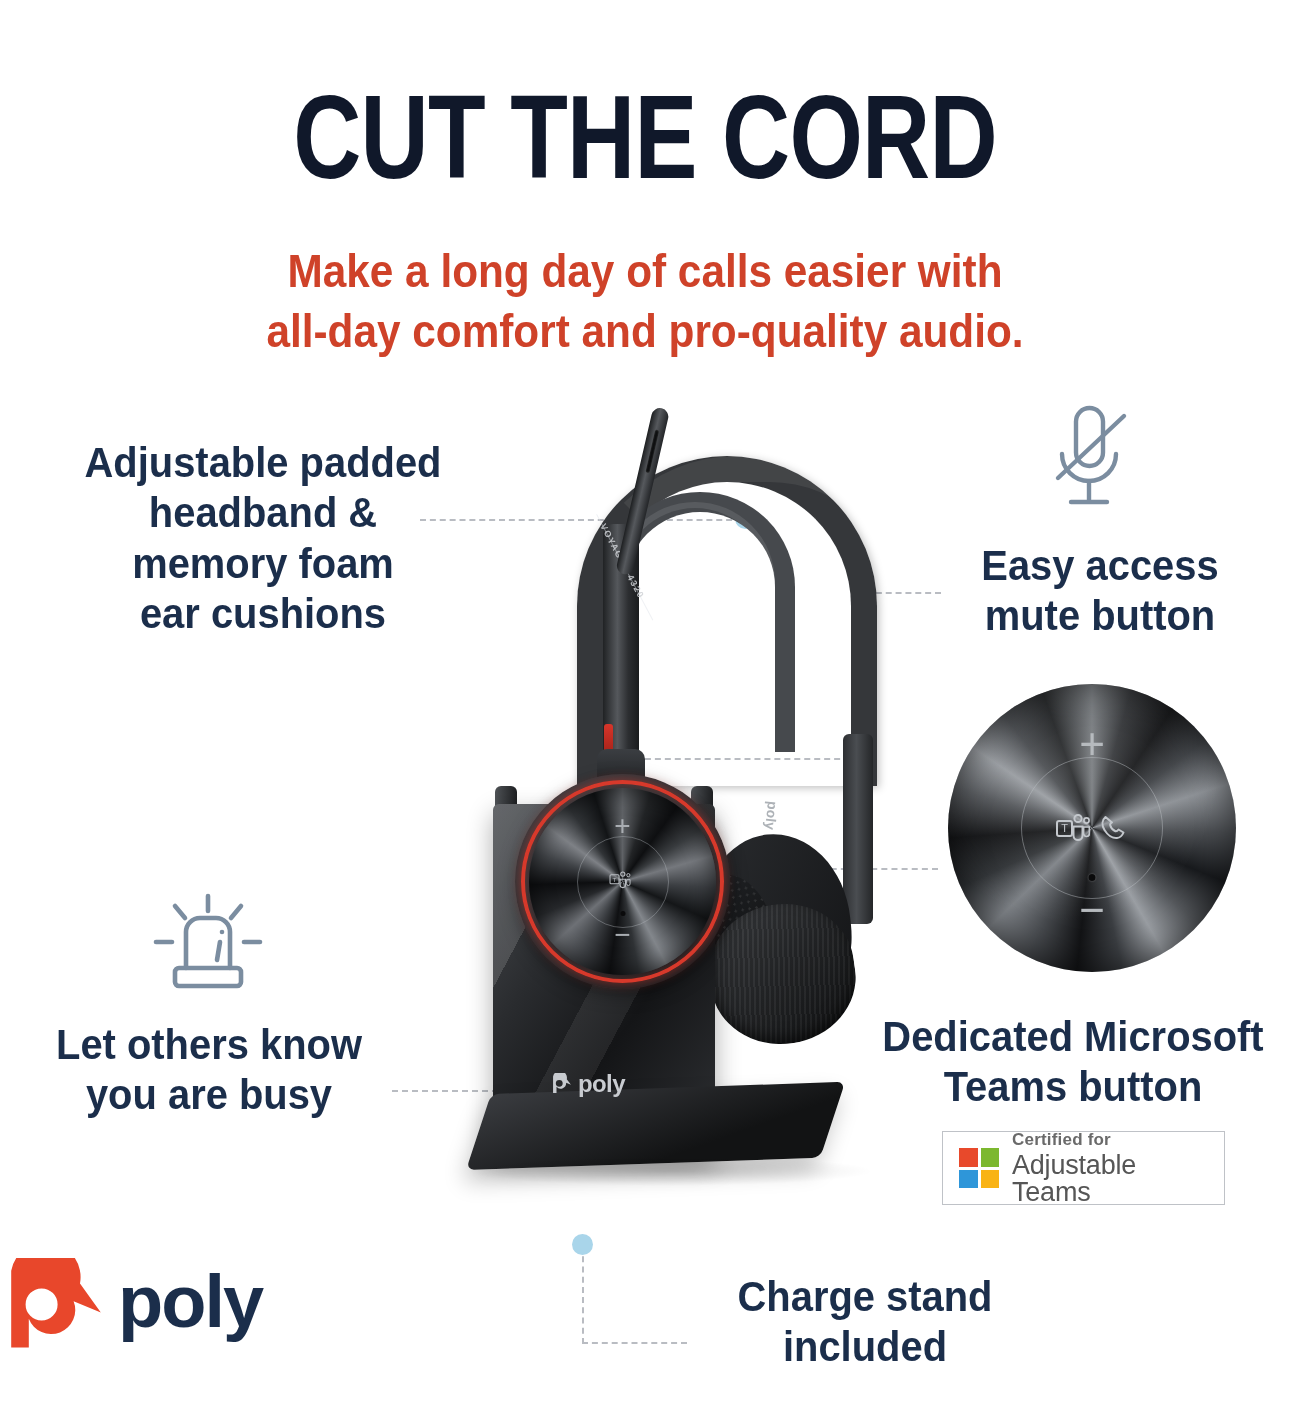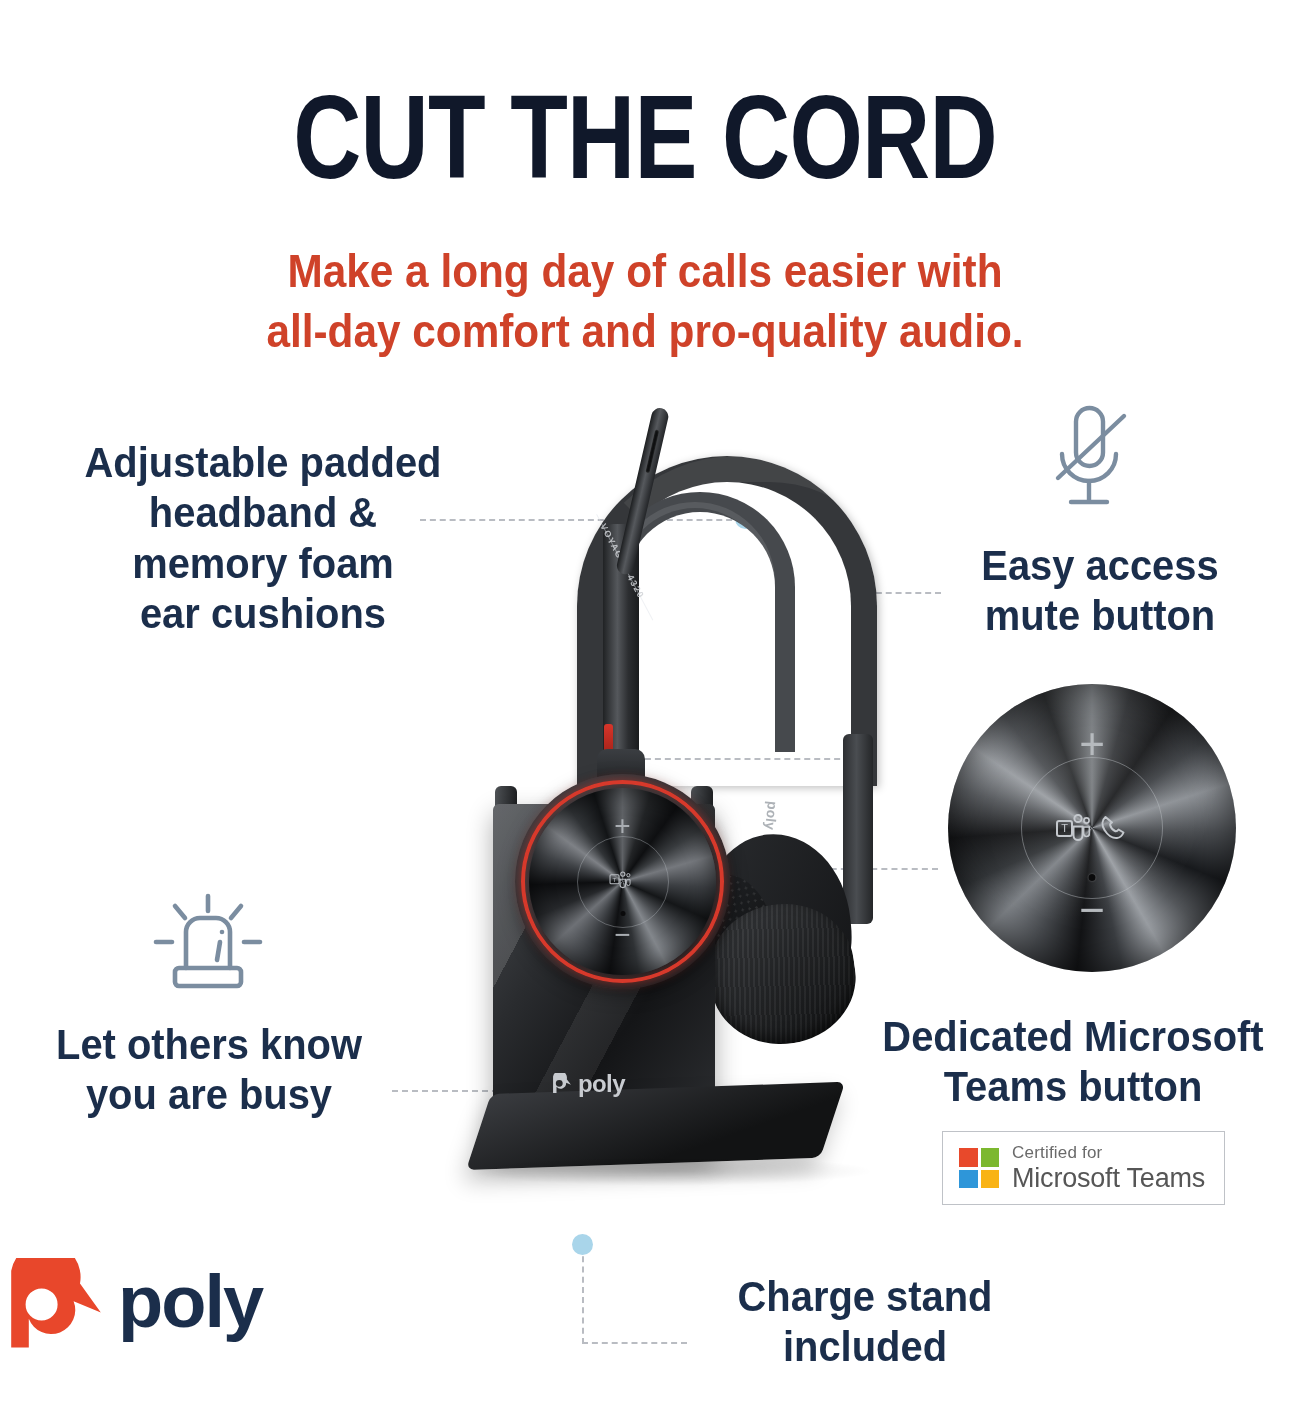--- a/index.html
+++ b/index.html
@@ -128,21 +128,21 @@
     padding:0 16px;
   }
   #ms-badge .squares {
     width:40px; height:40px;
     display:grid; grid-template-columns:1fr 1fr; grid-template-rows:1fr 1fr;
     gap:3px; flex:none;
   }
   #ms-badge .sq { width:100%; height:100%; }
   #ms-badge .txt { line-height:1.0; }
   #ms-badge .cert {
-    font-size:17px; color:#6a6a6a; font-weight:normal;
+    font-size:17px; color:#6a6a6a; font-weight:bold;
     letter-spacing:.2px; display:block; margin-bottom:4px;
   }
   #ms-badge .mst {
     font-size:27px; color:#565656; font-weight:normal;
     letter-spacing:-.2px; display:block;
   }
 
   
   #brand { position:absolute; bottom:58px; left:4px; display:flex; align-items:center; gap:10px; }
   #brand .word {
@@ -495,21 +495,21 @@
 
   <div id="ms-badge">
     <span class="squares">
       <span class="sq" style="background:#e8492b"></span>
       <span class="sq" style="background:#7cb82f"></span>
       <span class="sq" style="background:#2e96d9"></span>
       <span class="sq" style="background:#f9b315"></span>
     </span>
     <span class="txt">
       <span class="cert">Certified for</span>
-      <span class="mst">Microsoft Teams</span>
+      <span class="mst">Adjustable Teams</span>
     </span>
   </div>
 
   <div class="icon" id="icon-busy">
     <svg width="120" height="110" viewBox="0 0 120 110">
       <g fill="none" stroke="#7b8da0" stroke-width="4.6" stroke-linecap="round">
         <path d="M38 76 L38 40 a14 14 0 0 1 14 -14 h16 a14 14 0 0 1 14 14 L82 76"></path>
         <rect x="27" y="76" width="66" height="18" rx="4"></rect>
         <line x1="60" y1="4" x2="60" y2="19"></line>
         <line x1="27" y1="14" x2="37" y2="26"></line>

